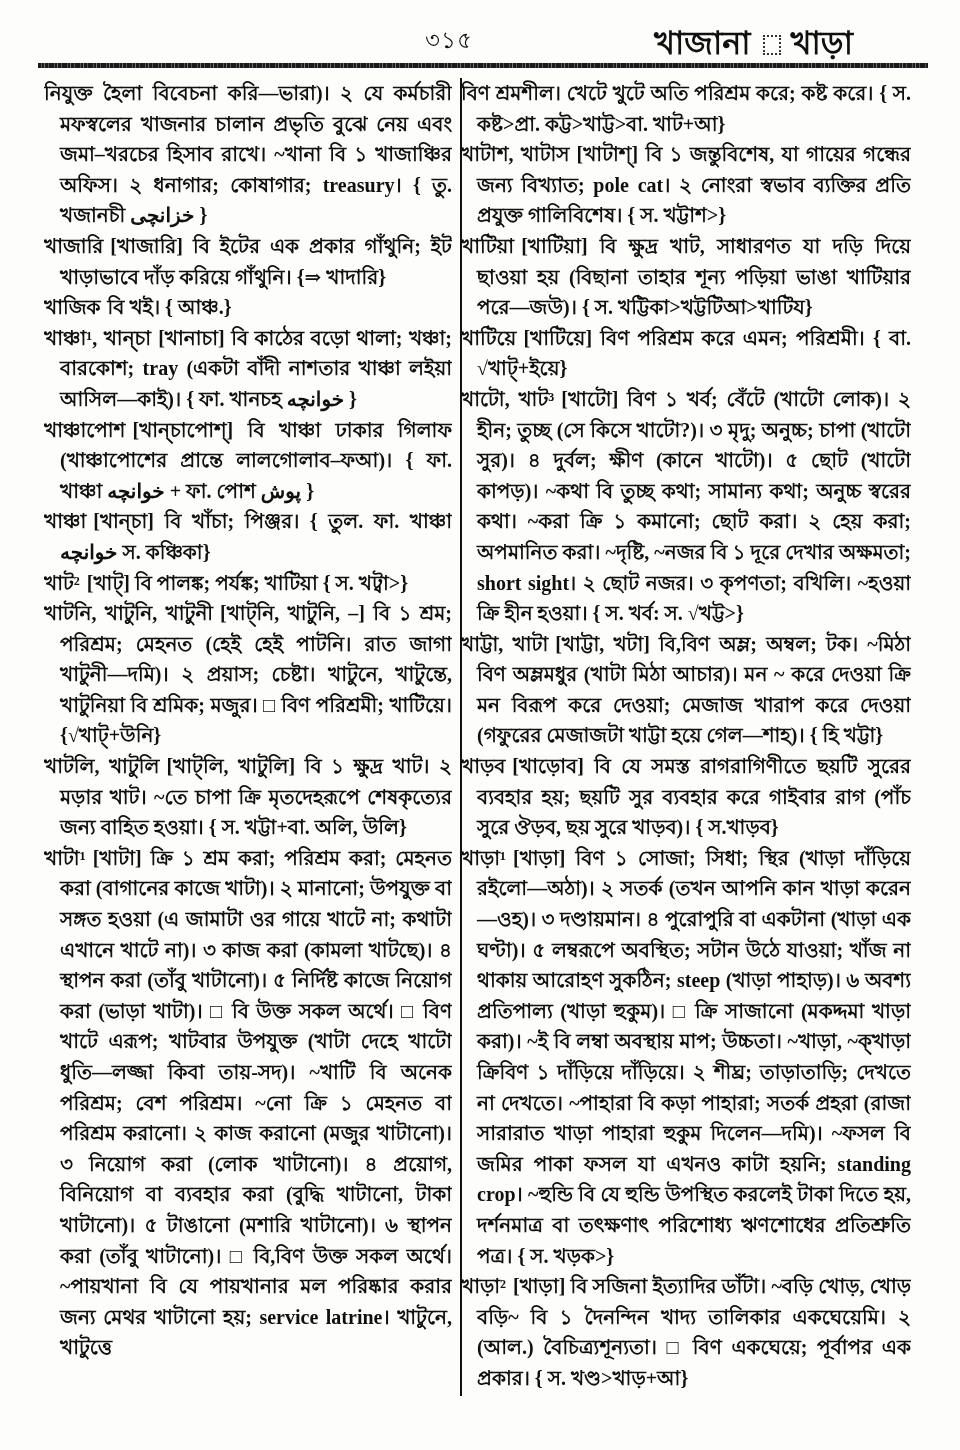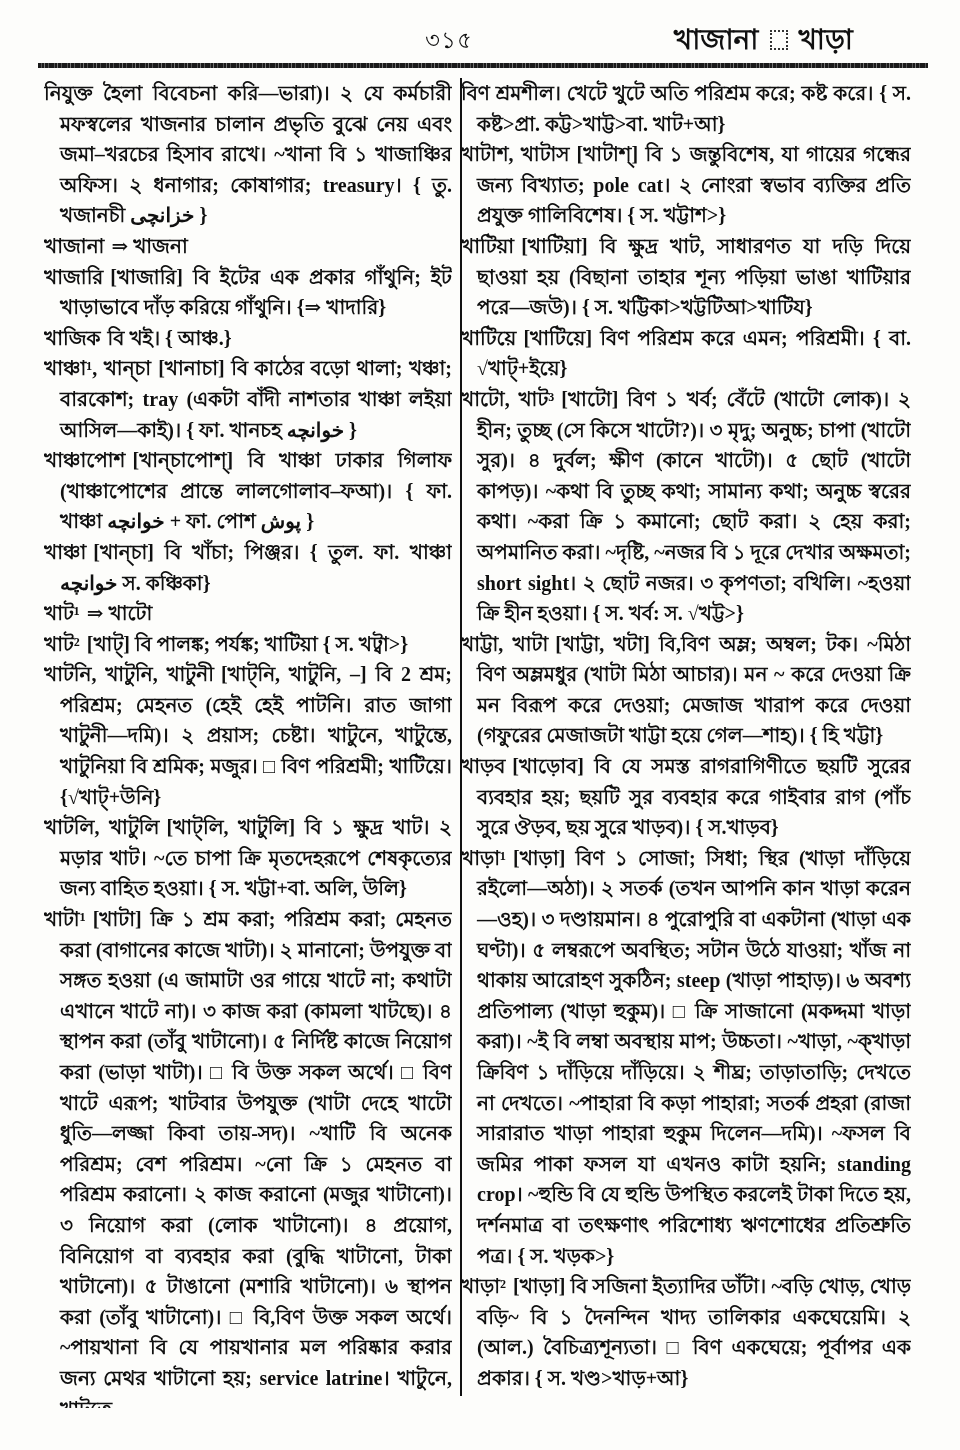--- a/index.html
+++ b/index.html
@@ -11,21 +11,21 @@
     position: relative;
     overflow: hidden;
   }
   .page-header { position: absolute; top: 18px; left: 0; width: 923px; height: 40px; }
   .page-num {
     position: absolute; left: 425px; top: 4px;
     font-size: 23px; letter-spacing: 1px;
   }
   .guide {
     position: absolute; right: 70px; top: 0;
-    font-size: 28px; font-weight: bold; white-space: nowrap;
+    font-size: 32px; font-weight: bold; white-space: nowrap;
   }
   .guide .box {
     display: inline-block; width: 14px; height: 16px;
     border: 2px dotted #333; margin: 0 10px 0 12px; vertical-align: -1px;
   }
   .header-rule {
     position: absolute; top: 63px; left: 38px; right: 32px; height: 5px;
     background:
       repeating-linear-gradient(90deg, #1a1a1a 0 3px, #555 3px 4px, #1a1a1a 4px 6px, #777 6px 7px),
       #222;
@@ -56,39 +56,37 @@
     <span>খাজানা</span><span class="box"></span><span>খাড়া</span>
   </span>
 </div>
 
 <div class="header-rule"></div>
 <div class="col-divider"></div>
 
 <div id="col-left" class="column left">
   <p class="entry"><span class="body">নিযুক্ত হৈলা বিবেচনা করি—ভারা)। ২ যে কর্মচারী মফস্বলের খাজনার চালান প্রভৃতি বুঝে নেয় এবং জমা–খরচের হিসাব রাখে। ~খানা বি ১ খাজাঞ্চির অফিস। ২ ধনাগার; কোষাগার; treasury। { তু. খজানচী خزانچی }</span></p>
 
-  <p class="entry"><b class="head">খাজানা</b><span class="body">⇒ খাজনা</span></p>
 
   <p class="entry"><b class="head">খাজারি</b><span class="body">[খাজারি] বি ইটের এক প্রকার গাঁথুনি; ইট খাড়াভাবে দাঁড় করিয়ে গাঁথুনি। {⇒ খাদারি}</span></p>
 
   <p class="entry"><b class="head">খাজিক</b><span class="body">বি খই। { আঞ্চ.}</span></p>
 
 
   <p class="entry"><b class="head">খাঞ্চা¹, খান্‌চা</b><span class="body">[খানাচা] বি কাঠের বড়ো থালা; খঞ্চা; বারকোশ; tray (একটা বাঁদী নাশতার খাঞ্চা লইয়া আসিল—কাই)। { ফা. খানচহ خوانچه }</span></p>
 
   <p class="entry"><b class="head">খাঞ্চাপোশ</b><span class="body">[খান্‌চাপোশ্] বি খাঞ্চা ঢাকার গিলাফ (খাঞ্চাপোশের প্রান্তে লালগোলাব–ফআ)। { ফা. খাঞ্চা خوانچه + ফা. পোশ پوش }</span></p>
 
   <p class="entry"><b class="head">খাঞ্চা</b><span class="body">[খান্‌চা] বি খাঁচা; পিঞ্জর। { তুল. ফা. খাঞ্চা خوانچه স. কঞ্চিকা}</span></p>
 
 
-  <p class="entry"><b class="head">খাট¹</b><span class="body">⇒ খাটো</span></p>
 
   <p class="entry"><b class="head">খাট²</b><span class="body">[খাট্] বি পালঙ্ক; পর্যঙ্ক; খাটিয়া { স. খট্বা&gt;}</span></p>
 
-  <p class="entry"><b class="head">খাটনি, খাটুনি, খাটুনী</b><span class="body">[খাট্‌নি, খাটুনি, –] বি 2 শ্রম; পরিশ্রম; মেহনত (হেই হেই পাটনি। রাত জাগা খাটুনী—দমি)। ২ প্রয়াস; চেষ্টা। খাটুনে, খাটুন্তে, খাটুনিয়া বি শ্রমিক; মজুর। □ বিণ পরিশ্রমী; খাটিয়ে। {√খাট্+উনি}</span></p>
+  <p class="entry"><b class="head">খাটনি, খাটুনি, খাটুনী</b><span class="body">[খাট্‌নি, খাটুনি, –] বি ১ শ্রম; পরিশ্রম; মেহনত (হেই হেই পাটনি। রাত জাগা খাটুনী—দমি)। ২ প্রয়াস; চেষ্টা। খাটুনে, খাটুন্তে, খাটুনিয়া বি শ্রমিক; মজুর। □ বিণ পরিশ্রমী; খাটিয়ে। {√খাট্+উনি}</span></p>
 
   <p class="entry"><b class="head">খাটলি, খাটুলি</b><span class="body">[খাট্‌লি, খাটুলি] বি ১ ক্ষুদ্র খাট। ২ মড়ার খাট। ~তে চাপা ক্রি মৃতদেহরূপে শেষকৃত্যের জন্য বাহিত হওয়া। { স. খট্টা+বা. অলি, উলি}</span></p>
 
   <p class="entry"><b class="head">খাটা¹</b><span class="body">[খাটা] ক্রি ১ শ্রম করা; পরিশ্রম করা; মেহনত করা (বাগানের কাজে খাটা)। ২ মানানো; উপযুক্ত বা সঙ্গত হওয়া (এ জামাটা ওর গায়ে খাটে না; কথাটা এখানে খাটে না)। ৩ কাজ করা (কামলা খাটছে)। ৪ স্থাপন করা (তাঁবু খাটানো)। ৫ নির্দিষ্ট কাজে নিয়োগ করা (ভাড়া খাটা)। □ বি উক্ত সকল অর্থে। □ বিণ খাটে এরূপ; খাটবার উপযুক্ত (খাটা দেহে খাটো ধুতি—লজ্জা কিবা তায়-সদ)। ~খাটি বি অনেক পরিশ্রম; বেশ পরিশ্রম। ~নো ক্রি ১ মেহনত বা পরিশ্রম করানো। ২ কাজ করানো (মজুর খাটানো)। ৩ নিয়োগ করা (লোক খাটানো)। ৪ প্রয়োগ, বিনিয়োগ বা ব্যবহার করা (বুদ্ধি খাটানো, টাকা খাটানো)। ৫ টাঙানো (মশারি খাটানো)। ৬ স্থাপন করা (তাঁবু খাটানো)। □ বি,বিণ উক্ত সকল অর্থে। ~পায়খানা বি যে পায়খানার মল পরিষ্কার করার জন্য মেথর খাটানো হয়; service latrine। খাটুনে, খাটুত্তে</span></p>
 </div>
 <div id="col-right" class="column right">
   <p class="entry"><span class="body">বিণ শ্রমশীল। খেটে খুটে অতি পরিশ্রম করে; কষ্ট করে। { স. কষ্ট&gt;প্রা. কট্ট&gt;খাট্ট&gt;বা. খাট+আ}</span></p>
 
 
   <p class="entry"><b class="head">খাটাশ, খাটাস</b><span class="body">[খাটাশ্] বি ১ জন্তুবিশেষ, যা গায়ের গন্ধের জন্য বিখ্যাত; pole cat। ২ নোংরা স্বভাব ব্যক্তির প্রতি প্রযুক্ত গালিবিশেষ। { স. খট্টাশ&gt;}</span></p>

